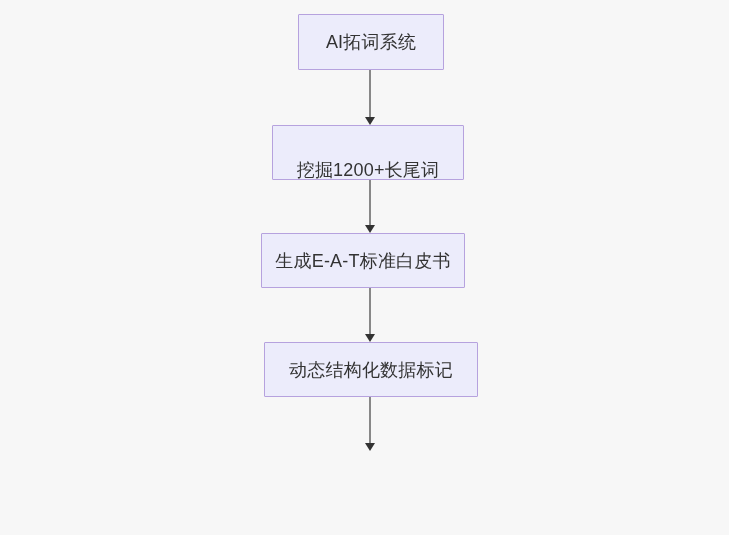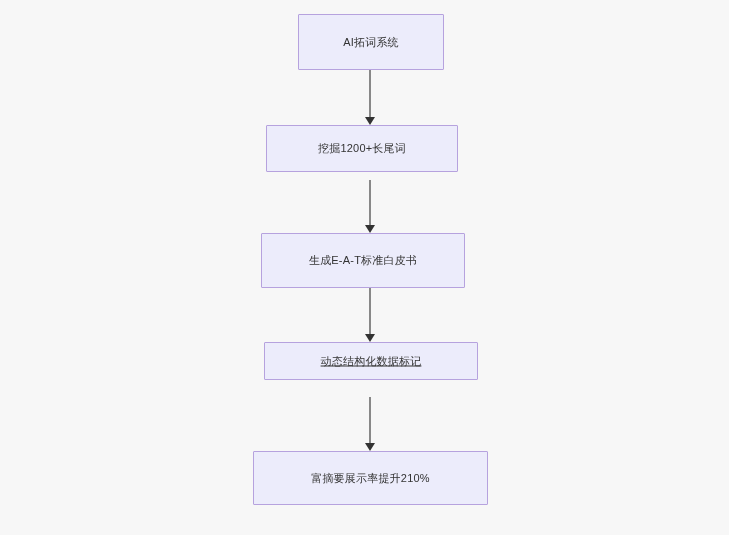--- a/index.html
+++ b/index.html
@@ -21,21 +21,21 @@
   .node {
     position: absolute;
     box-sizing: border-box;
     background: #ececfb;
     border: 1.5px solid #b6a2de;
     border-radius: 1px;
     display: flex;
     align-items: center;
     justify-content: center;
     color: #333333;
-    font-size: 11px;
+    font-size: 18px;
     line-height: 1;
     letter-spacing: 0.2px;
     white-space: nowrap;
   }
   .node-label {
     display: block;
     transform: translateY(-0.5px);
   }
   .edge {
     position: absolute;
@@ -64,44 +64,41 @@
 
   <div class="node" style="left: 298px; top: 14px; width: 146px; height: 56px;">
     <span class="node-label">AI拓词系统</span>
   </div>
 
   <div class="edge" style="left: 370px; top: 70px; width: 2px; height: 55px; margin-left: -1px;">
     <div class="edge-line" style="height: 48px;"></div>
     <div class="edge-head" style="top: 47px;"></div>
   </div>
 
-  <div class="node" style="left: 266px; top: 125px; width: 192px; height: 47px;">
+  <div class="node" style="left: 272px; top: 125px; width: 192px; height: 55px; align-items: flex-end;">
     <span class="node-label">挖掘1200+长尾词</span>
   </div>
 
   <div class="edge" style="left: 370px; top: 180px; width: 2px; height: 53px; margin-left: -1px;">
     <div class="edge-line" style="height: 46px;"></div>
     <div class="edge-head" style="top: 45px;"></div>
   </div>
 
   <div class="node" style="left: 261px; top: 233px; width: 204px; height: 55px;">
     <span class="node-label">生成E-A-T标准白皮书</span>
   </div>
 
   <div class="edge" style="left: 370px; top: 288px; width: 2px; height: 54px; margin-left: -1px;">
     <div class="edge-line" style="height: 47px;"></div>
     <div class="edge-head" style="top: 46px;"></div>
   </div>
 
-  <div class="node" style="left: 264px; top: 342px; width: 214px; height: 38px; text-decoration: underline;">
+  <div class="node" style="left: 264px; top: 342px; width: 214px; height: 55px;">
     <span class="node-label">动态结构化数据标记</span>
   </div>
 
   <div class="edge" style="left: 370px; top: 397px; width: 2px; height: 54px; margin-left: -1px;">
     <div class="edge-line" style="height: 47px;"></div>
     <div class="edge-head" style="top: 46px;"></div>
   </div>
 
-  <div class="node" style="left: 253px; top: 451px; width: 235px; height: 54px;">
-    <span class="node-label">富摘要展示率提升210%</span>
-  </div>
 
 </div>
 
 </body></html>

